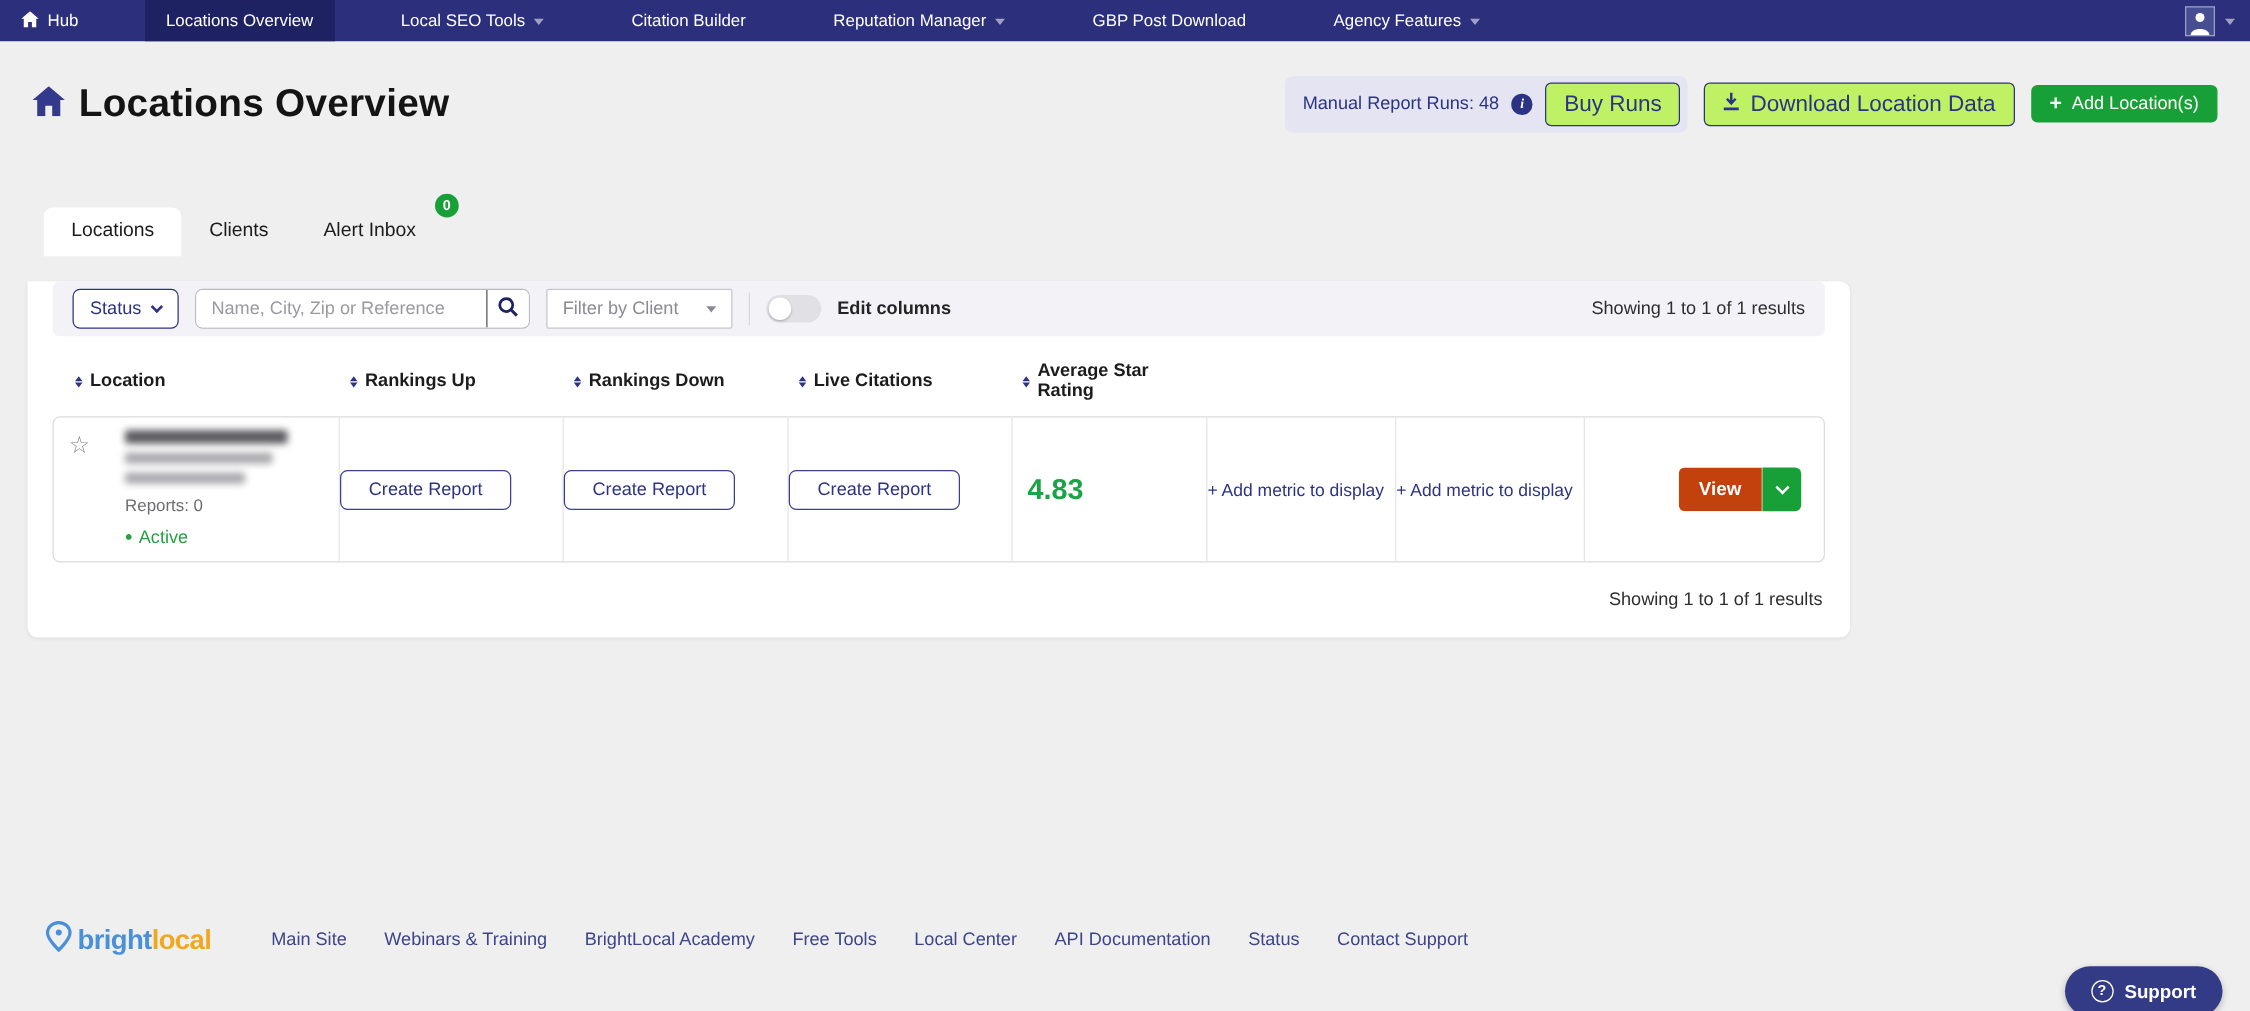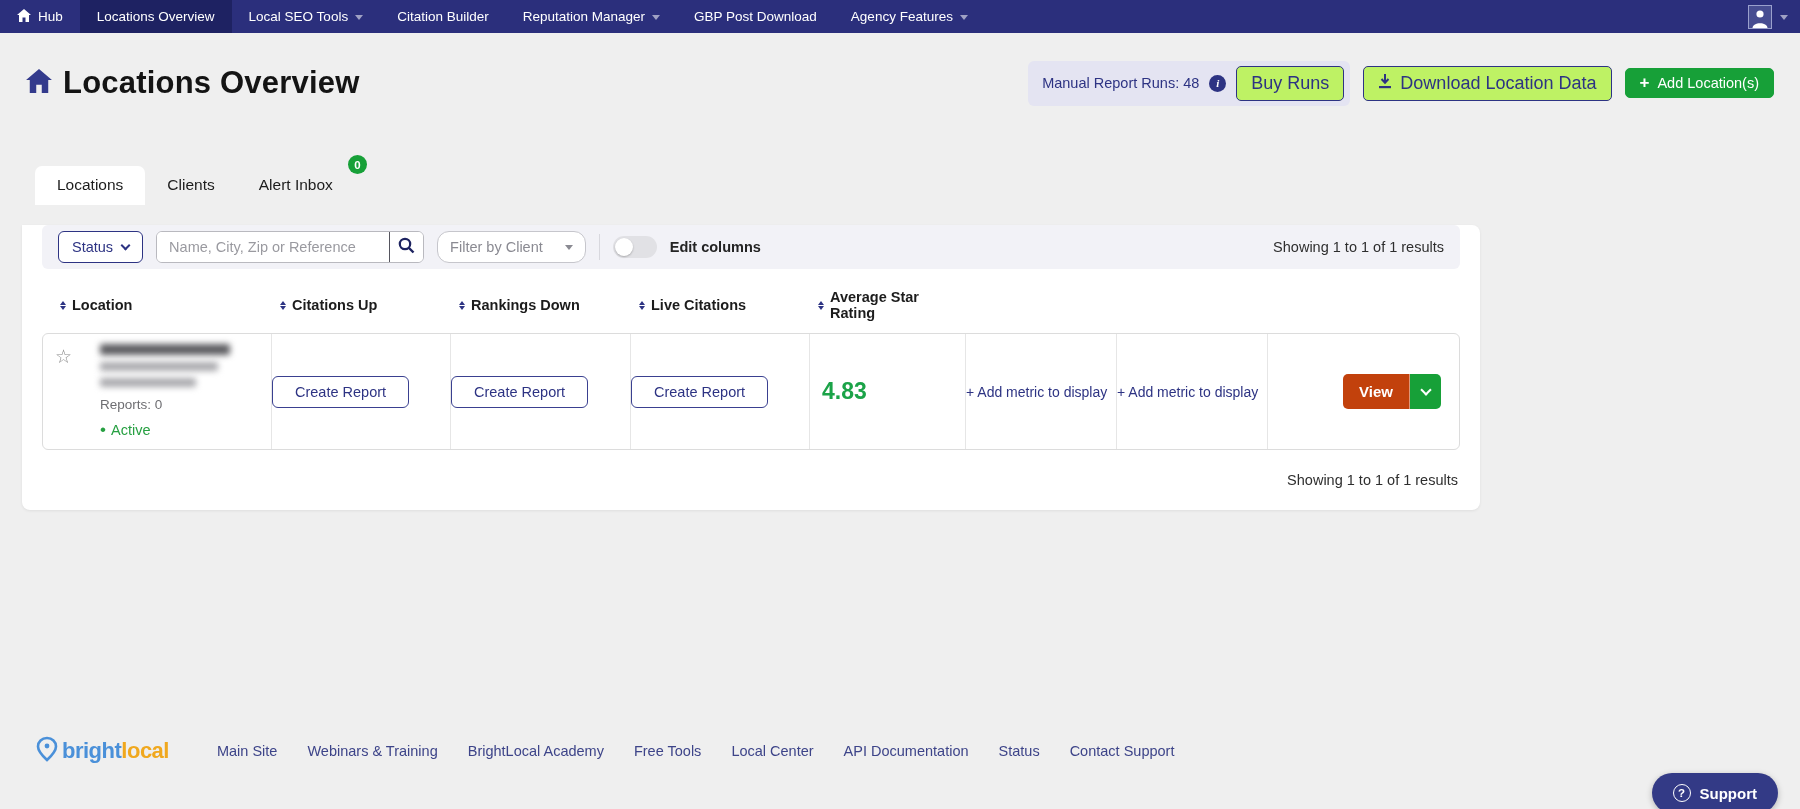--- a/index.html
+++ b/index.html
@@ -7,21 +7,21 @@
   body {
     font-family:"Liberation Sans", sans-serif;
     background:#efefef;
     overflow:hidden;
     position:relative;
     color:#222;
   }
   
   .topnav {
     height:33px; background:#2b2f7c; display:flex; align-items:stretch;
-    color:#fff; font-size:13.5px;
+    color:#fff; font-size:13.5px;gap:36px;
   }
   .nav-item {
     display:flex; align-items:center; gap:7px; padding:0 17px; cursor:pointer;
     white-space:nowrap;
   }
   .nav-item.active { background:#1e2262; }
   .nav-caret {
     width:0; height:0; border-left:4px solid transparent; border-right:4px solid transparent;
     border-top:5px solid rgba(255,255,255,.55); margin-top:2px;
   }
@@ -88,21 +88,21 @@
   .search-group input {
     border:none; outline:none; flex:1; padding:0 12px; font-size:14.5px; font-family:inherit;
     color:#333;
   }
   .search-group input::placeholder { color:#9a9aa0; }
   .search-btn {
     width:34px; border:none; border-left:1px solid #55555e; background:#fff; cursor:pointer;
     display:flex; align-items:center; justify-content:center;
   }
   .client-select {
-    background:#fff; border:1px solid #c6c6cc; color:#8a8a92; border-radius:12px;
+    background:#fff; border:1px solid #c6c6cc; color:#8a8a92; border-radius:2px;
     height:32px; padding:0 12px; font-size:14.5px; display:flex; align-items:center;
     gap:22px; cursor:pointer; font-family:inherit;
   }
   .sel-caret { width:0; height:0; border-left:4px solid transparent; border-right:4px solid transparent;
     border-top:5px solid #8a8a92; }
   .vdivider { width:1px; height:26px; background:#d8d8de; }
   .toggle { width:44px; height:22px; border-radius:11px; background:#e1e1e5; position:relative; cursor:pointer; }
   .toggle-knob {
     width:18px; height:18px; border-radius:50%; background:#fff; position:absolute; top:2px; left:2px;
     box-shadow:0 1px 2px rgba(0,0,0,.25);
@@ -301,21 +301,21 @@
             <i class="up"></i>
             <i class="down"></i>
           </span>
         <span>Location</span>
       </div>
       <div class="th c-up">
         <span class="sort-icon">
             <i class="up"></i>
             <i class="down"></i>
           </span>
-        <span>Citations Up</span>
+        <span>Rankings Up</span>
       </div>
       <div class="th c-down">
         <span class="sort-icon">
             <i class="up"></i>
             <i class="down"></i>
           </span>
         <span>Rankings Down</span>
       </div>
       <div class="th c-cit">
         <span class="sort-icon">

